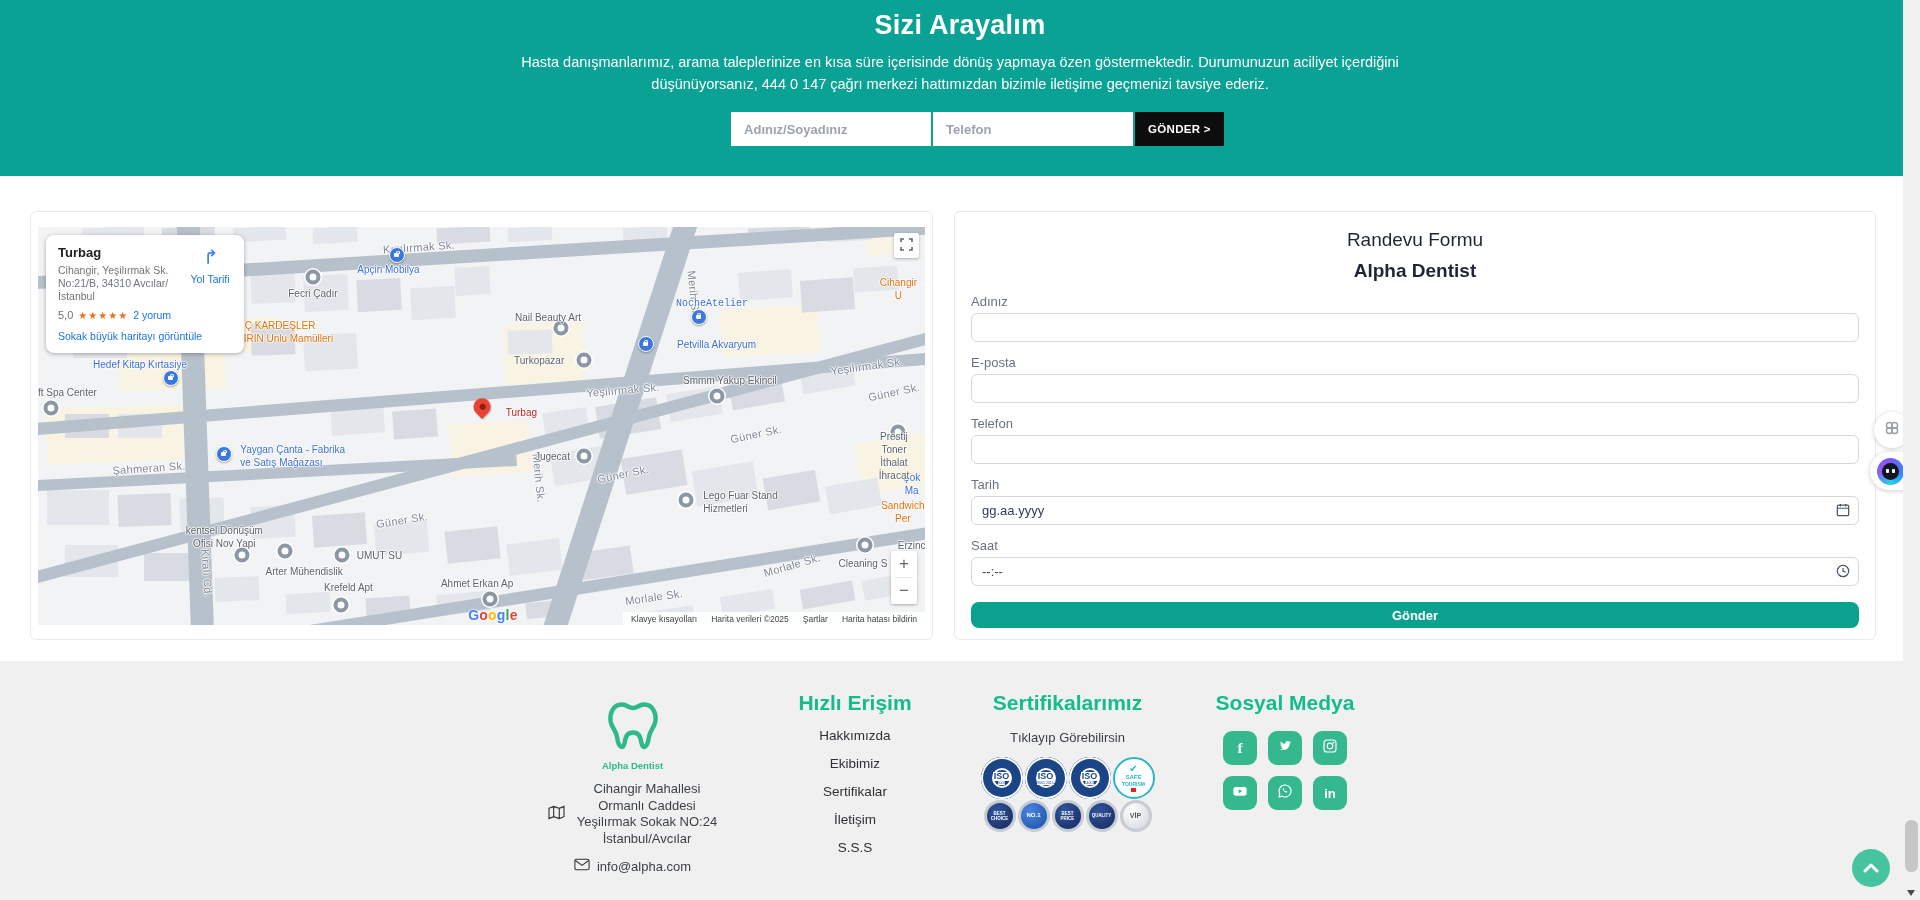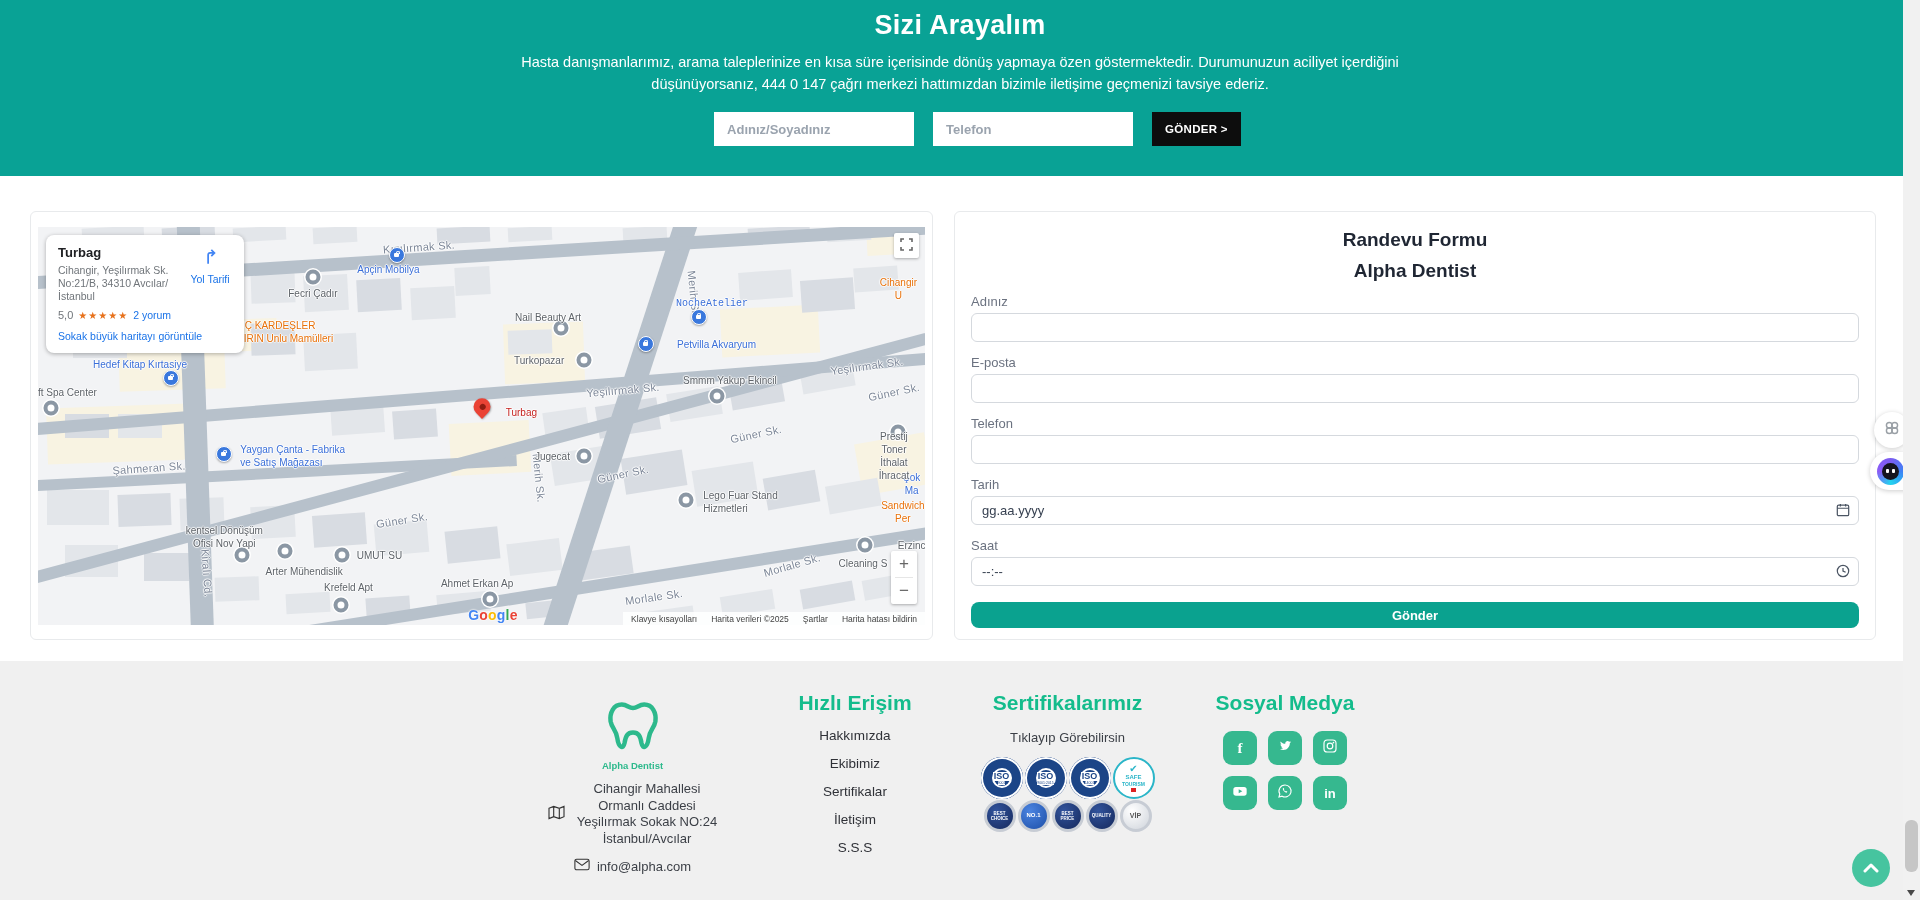--- a/index.html
+++ b/index.html
@@ -3,21 +3,21 @@
 <meta charset="utf-8">
 <style>
   *{box-sizing:border-box;margin:0;padding:0;}
   html,body{width:1920px;height:900px;}
   body{font-family:"Liberation Sans",sans-serif;background:#fff;position:relative;overflow:hidden;}
 
   
   .band{background:#09a295;height:176px;text-align:center;padding-top:10px;}
   .band-title{color:#fff;font-size:27px;font-weight:700;letter-spacing:.3px;}
   .band-sub{color:#fff;font-size:14.5px;line-height:22px;margin-top:10px;}
-  .band-form{margin-top:17px;display:flex;justify-content:center;gap:19px;padding-left:35px;}
+  .band-form{margin-top:17px;display:flex;justify-content:center;gap:2px;padding-left:35px;}
   .band-form input{width:200px;height:34px;border:none;outline:none;padding:0 13px;font-size:13px;color:#333;font-family:inherit;}
   .band-form input::placeholder{color:#9aa3ae;font-weight:600;}
   .band-submit{height:34px;background:#0d0d0d;color:#fff;border:none;font-weight:700;font-size:11.5px;padding:0 13px;cursor:pointer;font-family:inherit;letter-spacing:.3px;}
 
   
   .main{display:flex;gap:21px;padding:35px 44px 0 30px;}
   .card{background:#fff;border:1px solid #e8eaec;border-radius:6px;}
   .map-card-outer{width:903px;height:429px;padding:15px 7px;}
   .form-card{flex:1;height:429px;padding:14px 16px;}
 
@@ -61,21 +61,21 @@
   .map-zoomctl{position:absolute;right:8px;bottom:21px;width:26px;background:#fff;border-radius:2px;box-shadow:0 1px 3px rgba(0,0,0,.3);z-index:10;text-align:center;}
   .map-zoomctl .zbtn{display:block;width:100%;height:26px;line-height:26px;font-size:17px;color:#666;cursor:pointer;}
   .map-zoomctl .zdiv{height:1px;background:#e6e6e6;margin:0 4px;}
   .google-logo{position:absolute;left:48.5%;bottom:2px;z-index:9;font-size:14px;font-weight:700;letter-spacing:.2px;text-shadow:0 0 2px #fff,0 0 2px #fff;}
   .google-logo span{display:inline;}
   .g0,.g3{color:#4285f4;} .g1,.g5{color:#ea4335;} .g2{color:#fbbc05;} .g4{color:#34a853;}
   .map-attrib{position:absolute;right:0;bottom:0;height:13px;background:rgba(255,255,255,.85);display:flex;align-items:center;gap:14px;padding:0 8px;z-index:9;}
   .map-attrib span{font-size:8.5px;color:#444;white-space:nowrap;}
 
   
-  .form-title{font-size:19px;font-weight:700;color:#1f2633;text-align:center;margin-top:3px;}
+  .form-title{font-size:19px;font-weight:400;color:#1f2633;text-align:center;margin-top:3px;}
   .form-sub{font-size:19px;font-weight:700;color:#1f2633;text-align:center;margin-top:9px;margin-bottom:12px;}
   .f-label{font-size:13px;color:#6b7280;margin-bottom:4px;}
   .f-wrap{position:relative;margin-bottom:13px;}
   .f-input{width:100%;height:29px;border:1px solid #d5d9de;border-radius:6px;padding:0 10px;font-size:13px;color:#374151;font-family:inherit;outline:none;background:#fff;}
   .f-icon{position:absolute;right:9px;top:7px;}
   .f-submit{width:100%;height:26px;background:#0aa28f;color:#fff;border:none;border-radius:8px;font-size:13px;font-weight:600;cursor:pointer;font-family:inherit;margin-top:3px;}
 
   
   footer{background:#f0f0f0;margin-top:21px;height:239px;padding-top:30px;}
   .foot-inner{display:flex;justify-content:center;gap:30px;margin-right:40px;}

